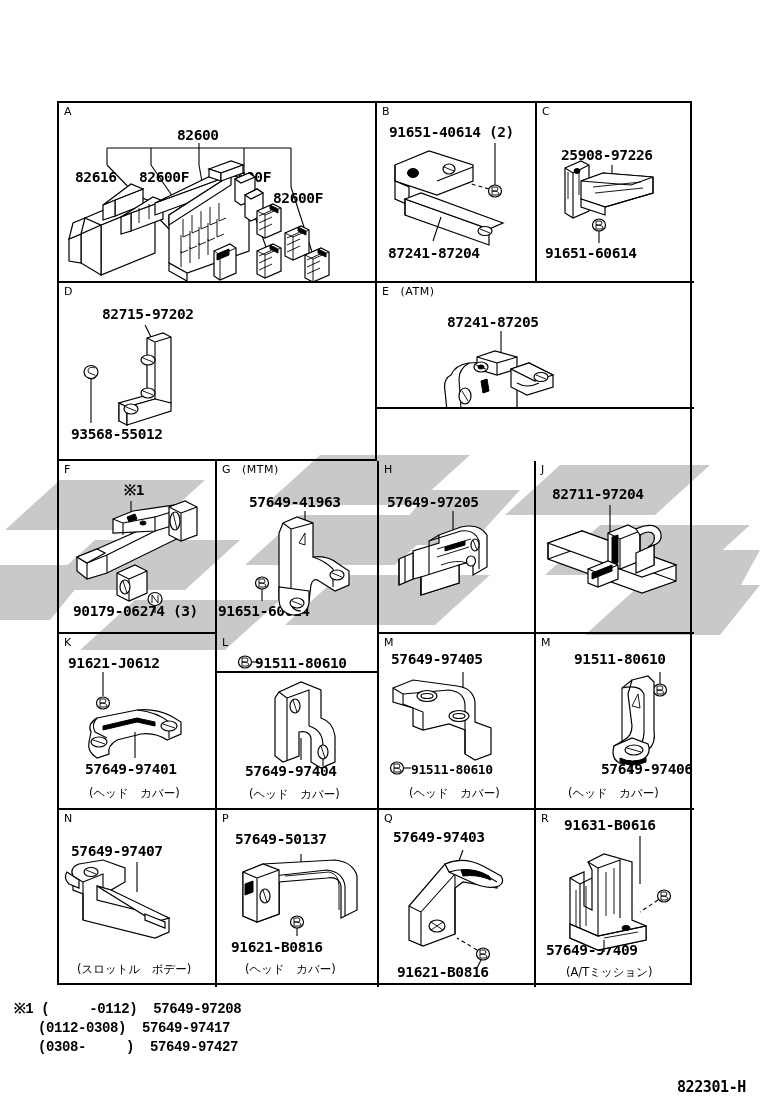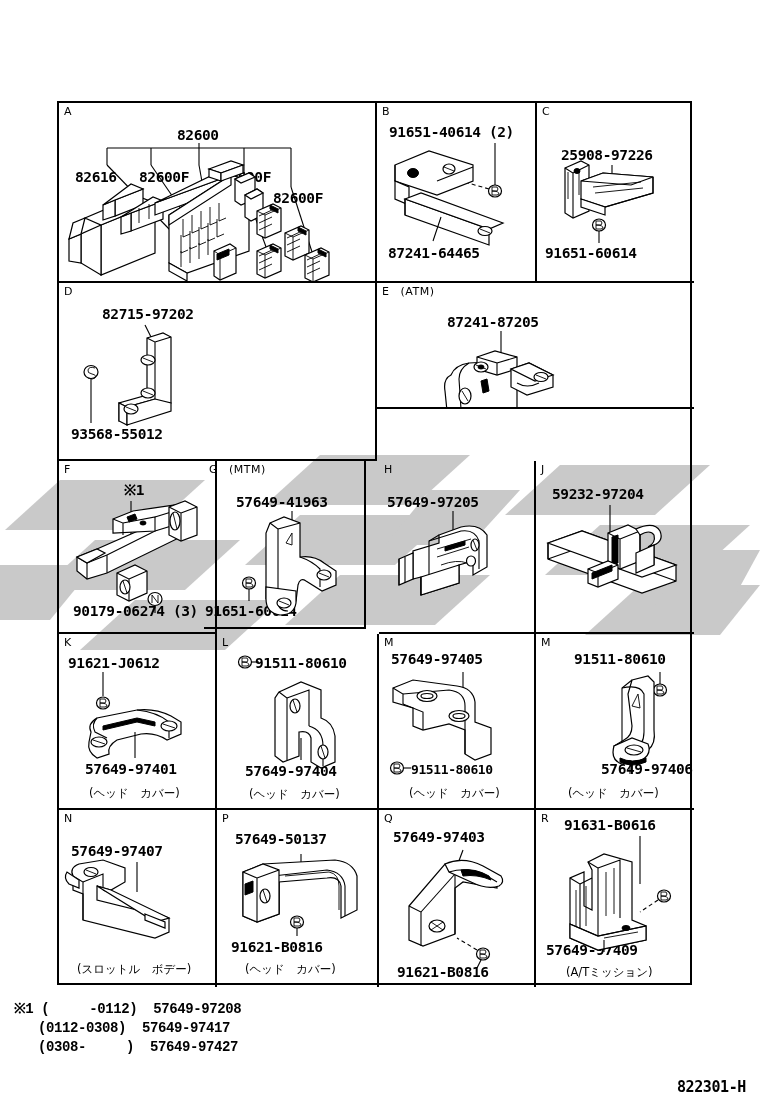--- a/index.html
+++ b/index.html
@@ -227,21 +227,21 @@
         <path class="fillk" d="M259,146 L267,150 L267,154 L259,150 Z"></path>
       </g>
     </svg>
   </div>
 
   <div class="cell bR bB" style="left:318px;top:0;width:160px;height:180px;">
     <div class="cell-key">
       <span>B</span><span class="note"></span>
     </div>
     <div class="pn" style="left:12px;top:22px;">91651-40614 (2)</div>
-    <div class="pn" style="left:11px;top:143px;">87241-64465</div>
+    <div class="pn" style="left:11px;top:143px;">87241-87204</div>
     <svg style="position:absolute;left:0;top:0;" width="160" height="180" viewBox="0 0 160 180">
 
       <path class="ln" d="M118,40 L118,82"></path>
 
       <g>
         <ellipse class="fillw" cx="118" cy="88" rx="6.5" ry="6"></ellipse>
         <path class="thin" d="M115,84 L115,92 M115,84 L120,84 Q122,86 120,88 L115,88 Q122,88 122,91 L120,92 L115,92"></path>
       </g>
       <path class="dash" d="M112,86 L84,78"></path>
 
@@ -384,21 +384,21 @@
       <ellipse class="fillk" cx="84" cy="62" rx="3" ry="2"></ellipse>
 
       <g>
         <ellipse class="fillw" cx="96" cy="138" rx="7" ry="6.5"></ellipse>
         <path class="thin" d="M93,134 L93,142 M93,134 L99,142 M99,134 L99,142"></path>
       </g>
       <path class="ln" d="M96,145 L96,152"></path>
     </svg>
   </div>
 
-  <div class="cell bR bB" style="left:145px;top:358px;width:162px;height:168px;padding-left:44px;">
+  <div class="cell bR bB" style="left:158px;top:358px;width:162px;height:212px;padding-left:44px;">
     <div class="cell-key">
       <span>G</span><span class="note">(MTM)</span>
     </div>
     <div class="pn" style="left:32px;top:34px;">57649-41963</div>
     <div class="pn" style="left:1px;top:143px;">91651-60614</div>
     <svg style="position:absolute;left:0;top:0;" width="162" height="173" viewBox="0 0 162 173">
       <path class="ln" d="M88,50 L88,76"></path>
 
       <path class="fillw" d="M66,62 L80,56 L96,62 L96,96 Q110,94 120,102 L132,110 L132,124 L118,130 L102,120 Q96,116 94,124 L92,140 L76,146 L62,138 L62,72 Z"></path>
       <path class="ln" d="M66,62 L74,68 L74,140"></path>
@@ -445,21 +445,21 @@
       <path class="fillk" d="M66,86 L86,80 L86,84 L66,90 Z"></path>
       <path class="fillw" d="M42,116 L80,104 L80,122 L42,134 Z"></path>
       <path class="ln" d="M42,116 L42,134"></path>
     </svg>
   </div>
 
   <div class="cell bB" style="left:477px;top:358px;width:158px;height:173px;">
     <div class="cell-key">
       <span>J</span><span class="note"></span>
     </div>
-    <div class="pn" style="left:16px;top:26px;">59232-97204</div>
+    <div class="pn" style="left:16px;top:26px;">82711-97204</div>
     <svg style="position:absolute;left:0;top:0;" width="158" height="173" viewBox="0 0 158 173">
       <path class="ln" d="M74,44 L74,72"></path>
 
       <path class="fillw" d="M12,82 L46,70 L140,104 L140,120 L106,132 L12,98 Z"></path>
       <path class="ln" d="M12,82 L12,98 M46,70 L46,86 L140,120 M46,86 L12,98"></path>
       <path class="fillw" d="M12,82 L46,70 L140,104 L106,116 Z"></path>
 
       <path class="fillw" d="M72,72 L92,64 L104,70 L104,100 L84,108 L72,102 Z"></path>
       <path class="ln" d="M72,72 L84,78 L84,108 M84,78 L104,70"></path>
       <path class="fillk" d="M76,76 L82,74 L82,102 L76,104 Z"></path>

